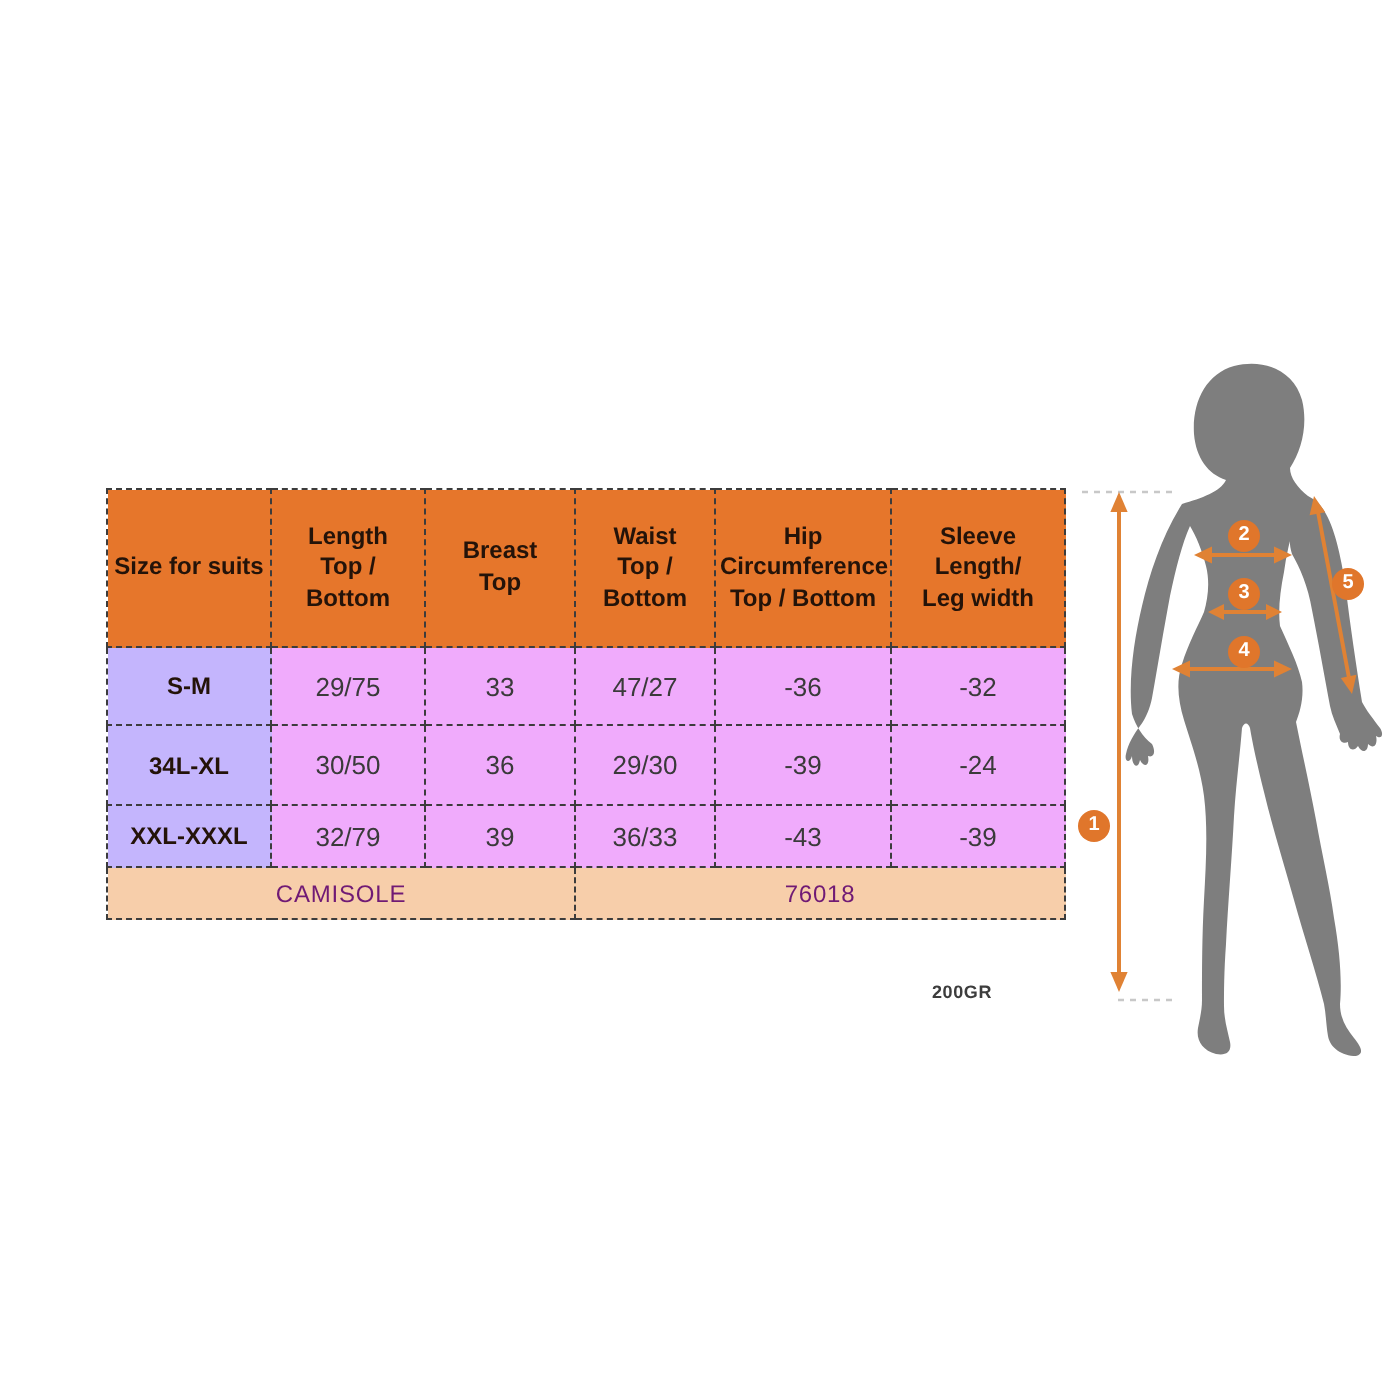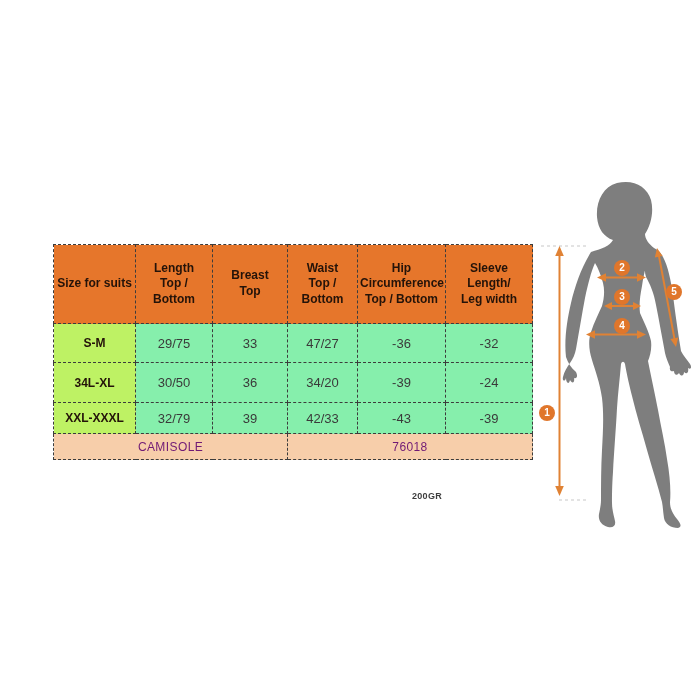--- a/index.html
+++ b/index.html
@@ -14,32 +14,32 @@
   table.size-chart td{
     border:1px dashed #3c3c3c;
     text-align:center;vertical-align:middle;
     padding:0 2px;
   }
   td.oh{ 
     background:#e6762b;color:#241309;font-weight:bold;font-size:12px;
     white-space:pre-line;line-height:1.3;
   }
   td.sz{ 
-    background:#bef264;color:#241309;font-weight:bold;font-size:12px;
+    background:#c4b5fd;color:#241309;font-weight:bold;font-size:12px;
   }
   td.val{ 
-    background:#86efac;color:#3a3a3a;font-size:13px;
+    background:#f0abfc;color:#3a3a3a;font-size:13px;
   }
   td.fv{ 
     background:#f7ceaa;color:#701a75;font-size:12px;letter-spacing:0.4px;
   }
 
   .footnote{
-    position:absolute;left:412px;top:491px;width:102px;
-    text-align:left;font-size:9px;font-weight:bold;color:#3d3d3d;letter-spacing:0.3px;
+    position:absolute;left:430px;top:491px;width:102px;
+    text-align:center;font-size:9px;font-weight:bold;color:#3d3d3d;letter-spacing:0.3px;
   }
 
   
   .figure-svg{position:absolute;left:530px;top:155px;}
   .badge{
     position:absolute;width:16px;height:16px;border-radius:50%;
     background:#e0762b;color:#ffffff;font-size:10px;font-weight:bold;
     line-height:16px;text-align:center;
   }
   .badge-1{left:539px;top:405px;}
@@ -84,29 +84,29 @@
       <td class="val">29/75</td>
       <td class="val">33</td>
       <td class="val">47/27</td>
       <td class="val">-36</td>
       <td class="val">-32</td>
     </tr>
     <tr style="height:40px">
       <td class="sz">34L-XL</td>
       <td class="val">30/50</td>
       <td class="val">36</td>
-      <td class="val">34/20</td>
+      <td class="val">29/30</td>
       <td class="val">-39</td>
       <td class="val">-24</td>
     </tr>
     <tr style="height:31px">
       <td class="sz">XXL-XXXL</td>
       <td class="val">32/79</td>
       <td class="val">39</td>
-      <td class="val">42/33</td>
+      <td class="val">36/33</td>
       <td class="val">-43</td>
       <td class="val">-39</td>
     </tr>
     <tr style="height:26px">
       <td class="fv" colspan="3">CAMISOLE</td>
       <td class="fv" colspan="3">76018</td>
     </tr>
   </tbody>
     </table>
 

